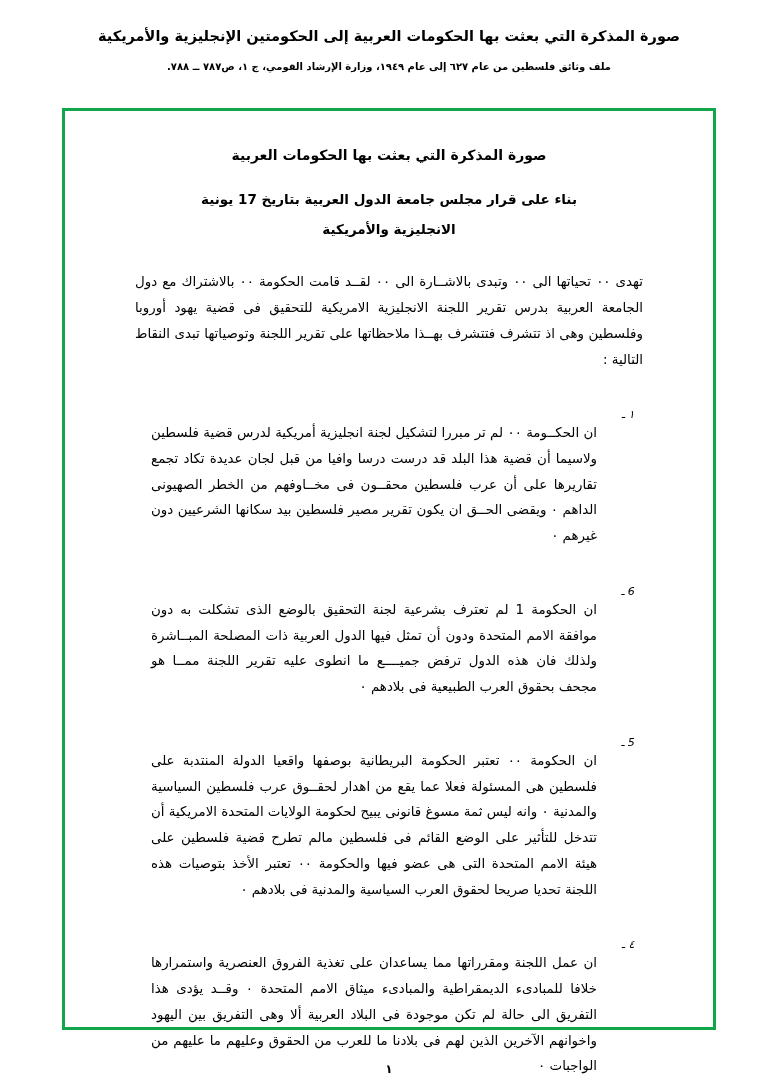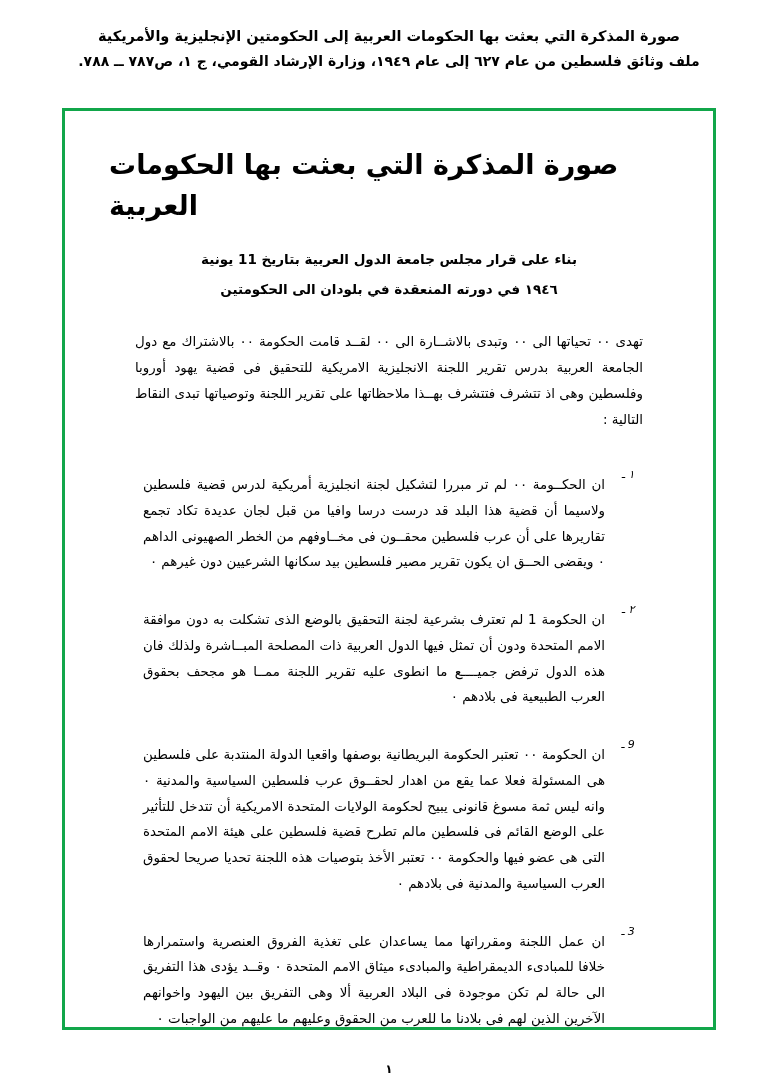--- a/index.html
+++ b/index.html
@@ -29,22 +29,22 @@
     text-align: center;
   }
   .doc-header .title-line {
     font-size: 14.5px;
     font-weight: bold;
     letter-spacing: 0px;
     line-height: 1.4;
     direction: rtl;
   }
   .doc-header .source-line {
-    margin-top: 6px;
-    font-size: 14px;
+    margin-top: 14px;
+    font-size: 10px;
     font-weight: bold;
     direction: rtl;
     line-height: 1.4;
   }
 
   
   .frame {
     position: absolute;
     top: 108px;
     right: 62px;
@@ -53,22 +53,22 @@
     border: 3px solid #11a64a;
     box-sizing: border-box;
   }
   .frame-inner {
     padding: 34px 44px 20px 44px;
     direction: rtl;
   }
 
   
   .main-title {
-    text-align: left;
-    font-size: 27px;
+    text-align: center;
+    font-size: 14px;
     font-weight: bold;
     line-height: 1.5;
     margin-bottom: 20px;
   }
   .subtitle {
     text-align: center;
     font-size: 13.5px;
     font-weight: bold;
     line-height: 2.05;
     margin: 0 30px 0 30px;
@@ -102,21 +102,21 @@
     line-height: 1.92;
     text-align: center;
     padding-top: 0px;
     font-style: italic;
   }
   .numbered .txt {
     flex: 1 1 auto;
     font-size: 13.4px;
     line-height: 1.92;
     text-align: justify;
-    margin: 8px;
+    margin: 16px;
   }
 
   
   .page-number {
     position: absolute;
     bottom: 16px;
     left: 0;
     right: 0;
     text-align: center;
     font-size: 12px;
@@ -132,45 +132,45 @@
     <div class="title-line">صورة المذكرة التي بعثت بها الحكومات العربية إلى الحكومتين الإنجليزية والأمريكية</div>
     <div class="source-line">ملف وثائق فلسطين من عام ٦٢٧ إلى عام ١٩٤٩، وزارة الإرشاد القومي، ج ١، ص٧٨٧ ــ ٧٨٨.</div>
   </div>
 
   <div class="frame">
     <div class="frame-inner">
 
       <div class="main-title">صورة المذكرة التي بعثت بها الحكومات العربية</div>
 
       <div class="subtitle">
-        <div>بناء على قرار مجلس جامعة الدول العربية بتاريخ 11 يونية</div>
-        <div>١٩٤٦ في دورته المنعقدة في بلودان الى الحكومتين</div>
+        <div>بناء على قرار مجلس جامعة الدول العربية بتاريخ 17 يونية</div>
+        <div>الانجليزية والأمريكية</div>
       </div>
 
       <div class="body-block">
 
         <p class="para">تهدى ٠٠ تحياتها الى ٠٠ وتبدى بالاشــارة الى ٠٠ لقــد قامت الحكومة ٠٠ بالاشتراك مع دول الجامعة العربية بدرس تقرير اللجنة الانجليزية الامريكية للتحقيق فى قضية يهود أوروبا وفلسطين وهى اذ تتشرف فتتشرف بهــذا ملاحظاتها على تقرير اللجنة وتوصياتها تبدى النقاط التالية :</p>
 
         <div class="numbered">
           <div class="num">١ ـ</div>
           <p class="txt">ان الحكــومة ٠٠ لم تر مبررا لتشكيل لجنة انجليزية أمريكية لدرس قضية فلسطين ولاسيما أن قضية هذا البلد قد درست درسا وافيا من قبل لجان عديدة تكاد تجمع تقاريرها على أن عرب فلسطين محقــون فى مخــاوفهم من الخطر الصهيونى الداهم ٠ ويقضى الحــق ان يكون تقرير مصير فلسطين بيد سكانها الشرعيين دون غيرهم ٠</p>
         </div>
 
         <div class="numbered">
-          <div class="num">٢ ـ</div>
+          <div class="num">6 ـ</div>
           <p class="txt">ان الحكومة 1 لم تعترف بشرعية لجنة التحقيق بالوضع الذى تشكلت به دون موافقة الامم المتحدة ودون أن تمثل فيها الدول العربية ذات المصلحة المبــاشرة ولذلك فان هذه الدول ترفض جميــــع ما انطوى عليه تقرير اللجنة ممــا هو مجحف بحقوق العرب الطبيعية فى بلادهم ٠</p>
         </div>
 
         <div class="numbered">
-          <div class="num">9 ـ</div>
+          <div class="num">5 ـ</div>
           <p class="txt">ان الحكومة ٠٠ تعتبر الحكومة البريطانية بوصفها واقعيا الدولة المنتدبة على فلسطين هى المسئولة فعلا عما يقع من اهدار لحقــوق عرب فلسطين السياسية والمدنية ٠ وانه ليس ثمة مسوغ قانونى يبيح لحكومة الولايات المتحدة الامريكية أن تتدخل للتأثير على الوضع القائم فى فلسطين مالم تطرح قضية فلسطين على هيئة الامم المتحدة التى هى عضو فيها والحكومة ٠٠ تعتبر الأخذ بتوصيات هذه اللجنة تحديا صريحا لحقوق العرب السياسية والمدنية فى بلادهم ٠</p>
         </div>
 
         <div class="numbered">
-          <div class="num">3 ـ</div>
+          <div class="num">٤ ـ</div>
           <p class="txt">ان عمل اللجنة ومقرراتها مما يساعدان على تغذية الفروق العنصرية واستمرارها خلافا للمبادىء الديمقراطية والمبادىء ميثاق الامم المتحدة ٠ وقــد يؤدى هذا التفريق الى حالة لم تكن موجودة فى البلاد العربية ألا وهى التفريق بين اليهود واخوانهم الآخرين الذين لهم فى بلادنا ما للعرب من الحقوق وعليهم ما عليهم من الواجبات ٠</p>
         </div>
 
       </div>
     </div>
   </div>
 
   <div class="page-number">١</div>
 
 </div>

